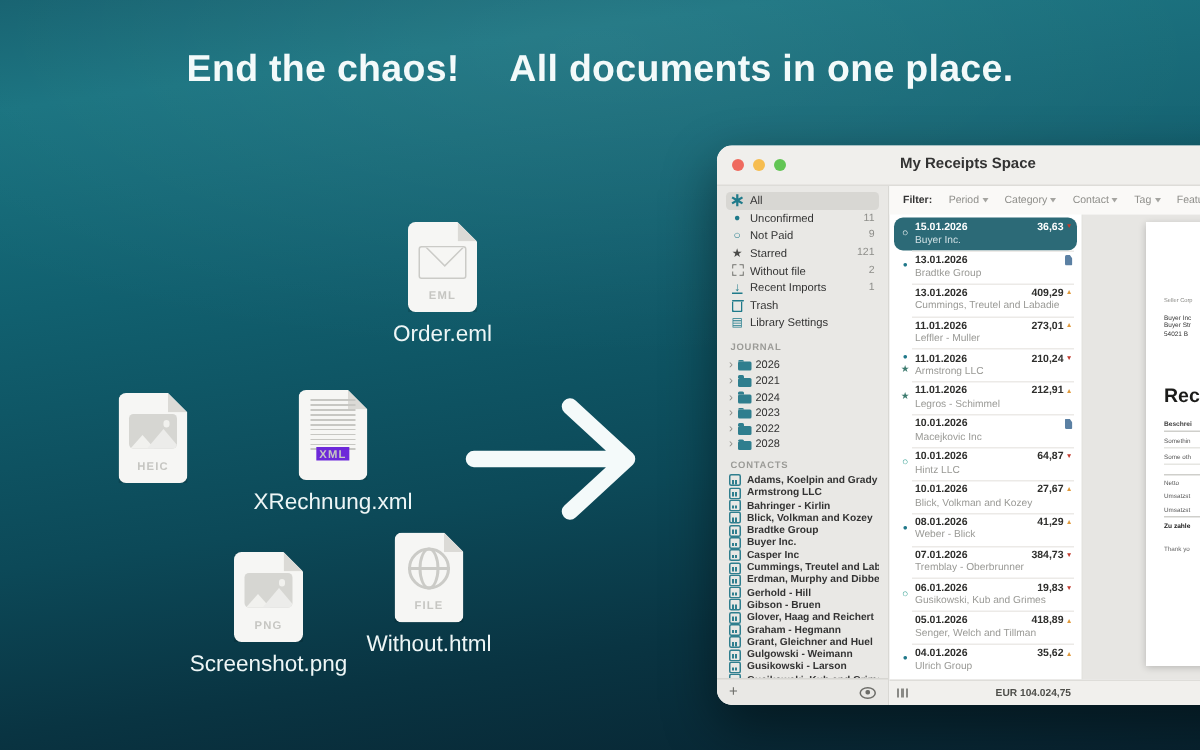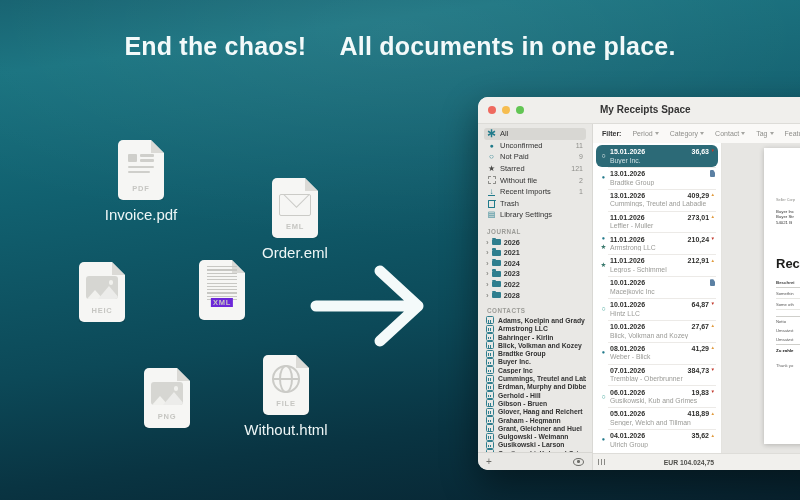--- a/index.html
+++ b/index.html
@@ -17,22 +17,22 @@
   .page{position:relative;width:46px;height:60px;background:#f6f6f4;border-radius:5px;
     clip-path:polygon(0 0,calc(100% - 13px) 0,100% 13px,100% 100%,0 100%);
     box-shadow:0 3px 6px rgba(0,0,0,.25);}
   .fold{position:absolute;top:0;right:0;width:13px;height:13px;background:#dbdad6;
     clip-path:polygon(0 0,100% 100%,0 100%);}
   .glyph{position:absolute;left:50%;transform:translateX(-50%);}
   .badge{position:absolute;bottom:7px;width:100%;text-align:center;font-size:7.5px;font-weight:700;
     color:#c6c6c2;letter-spacing:.8px;}
   .fname{position:absolute;top:66px;left:50%;transform:translateX(-50%);white-space:nowrap;
     color:#eef6f6;font-size:15px;}
-  .f-invoice{left:118px;top:140px}.f-order{left:272px;top:178px}.f-receipt{left:79px;top:262px}
-  .f-xml{left:199px;top:260px}.f-screenshot{left:144px;top:368px}.f-license{left:263px;top:355px}
+  .f-invoice{left:118px;top:140px}.f-order{left:272px;top:148px}.f-receipt{left:79px;top:262px}
+  .f-xml{left:199px;top:260px}.f-screenshot{left:156px;top:368px}.f-license{left:263px;top:355px}
   .f-invoice .glyph{top:14px}.f-order .glyph{top:16px}.f-receipt .glyph{top:14px}
   .f-xml .glyph{top:6px}.f-screenshot .glyph{top:14px}.f-license .glyph{top:10px}
   
   .g-doclines{width:26px;height:21px;position:relative}
   .g-doclines i{position:absolute;background:#cfcfcb;border-radius:1px;display:block}
   .g-doclines .blk{left:0;top:0;width:9px;height:8px}
   .g-doclines .l1{left:12px;top:0;right:0;height:2.5px}
   .g-doclines .l2{left:12px;top:5px;right:0;height:2.5px}
   .g-doclines .l3{left:0;top:11.5px;right:0;height:2.5px}
   .g-doclines .l4{left:0;top:16.5px;right:4px;height:2.5px}
@@ -74,21 +74,21 @@
   .sbicon.dot::before{content:"\25CF";font-size:7px}
   .sbicon.circle::before{content:"\25CB";font-weight:700;font-size:8px}
   .sbicon.star::before{content:"\2605";color:#4a4a48}
   .sbicon.nofile::before{content:"";width:6px;height:6px;border:1px dashed #8d8d89;border-radius:1px}
   .sbicon.import::before{content:"\2193";font-weight:700;font-size:8px}
   .sbicon.import::after{content:"";position:absolute;bottom:0;left:1px;right:1px;height:1.2px;background:#1f7a8a}
   .sbicon.trash::before{content:"";width:5px;height:6px;border:1px solid #1f7a8a;border-top:none;border-radius:0 0 1px 1px;margin-top:2px}
   .sbicon.trash::after{content:"";position:absolute;top:1.2px;left:0.5px;right:0.5px;height:1.3px;background:#1f7a8a;border-radius:1px}
   .sbicon.settings::before{content:"\25A4";color:#1f7a8a}
   .sb-head{margin:7px 0 2px 3px;font-size:6.3px;color:#9b9b97;letter-spacing:.5px;font-weight:700}
-  .sb-year{display:flex;align-items:center;gap:3px;height:10.6px;padding-left:2px;font-size:7.3px;font-weight:700}
+  .sb-year{display:flex;align-items:flex-end;gap:3px;height:10.6px;padding-left:2px;font-size:7.3px;font-weight:400}
   .chev::before{content:"\203A";color:#8f8f8b;font-size:8px;line-height:1}
   .folder{width:9px;height:6px;background:#2f7e8e;border-radius:1px;position:relative;flex:none}
   .folder::before{content:"";position:absolute;top:-1.5px;left:0;width:4px;height:1.5px;background:#2f7e8e;border-radius:1px 1px 0 0}
   .sb-contact{display:flex;align-items:center;gap:4px;height:8.3px;font-size:6.8px;font-weight:600;
     white-space:nowrap;overflow:hidden;padding-left:2px}
   .cicon{width:6px;height:6px;flex:none;border:1px solid #2f7e8e;border-radius:1.5px;position:relative}
   .cicon::before{content:"";position:absolute;left:0.8px;right:0.8px;bottom:0.8px;height:2.6px;
     background:repeating-linear-gradient(90deg,#2f7e8e 0 1px,transparent 1px 2px)}
   .sb-footer{flex:none;height:17px;border-top:1px solid #d7d6d2;display:flex;align-items:center;
     justify-content:space-between;padding:0 8px;color:#6c6c68}
@@ -152,34 +152,20 @@
 </head>
 <body>
 
 <div class="stage">
 
   <div class="headline">
     <span>End the chaos!</span>
     <span class="p2">All documents in one place.</span>
   </div>
 
-  <div class="file f-invoice">
-    <div class="page">
-        <i class="fold"></i>
-      <div class="glyph g-doclines">
-          <i class="blk"></i>
-          <i class="l1"></i>
-          <i class="l2"></i>
-          <i class="l3"></i>
-          <i class="l4"></i>
-        </div>
-      <div class="badge">PDF</div>
-    </div>
-    <div class="fname">Invoice.pdf</div>
-  </div>
 
   <div class="file f-order">
     <div class="page">
         <i class="fold"></i>
       <div class="glyph g-env">
           <i class="flap"></i>
         </div>
       <div class="badge">EML</div>
     </div>
     <div class="fname">Order.eml</div>
@@ -194,30 +180,32 @@
       <div class="badge">HEIC</div>
     </div>
   </div>
 
   <div class="file f-xml">
     <div class="page">
         <i class="fold"></i>
       <div class="glyph g-dense"></div>
       <div class="badge">XML</div>
     </div>
+    <div class="fname">XRechnung.xml</div>
   </div>
 
   <div class="file f-screenshot">
     <div class="page">
         <i class="fold"></i>
       <div class="glyph g-photo">
           <i class="sun"></i>
         </div>
       <div class="badge">PNG</div>
     </div>
+    <div class="fname">Screenshot.png</div>
   </div>
 
   <div class="file f-license">
     <div class="page">
         <i class="fold"></i>
       <div class="glyph g-globe"></div>
       <div class="badge">FILE</div>
     </div>
     <div class="fname">Without.html</div>
   </div>

